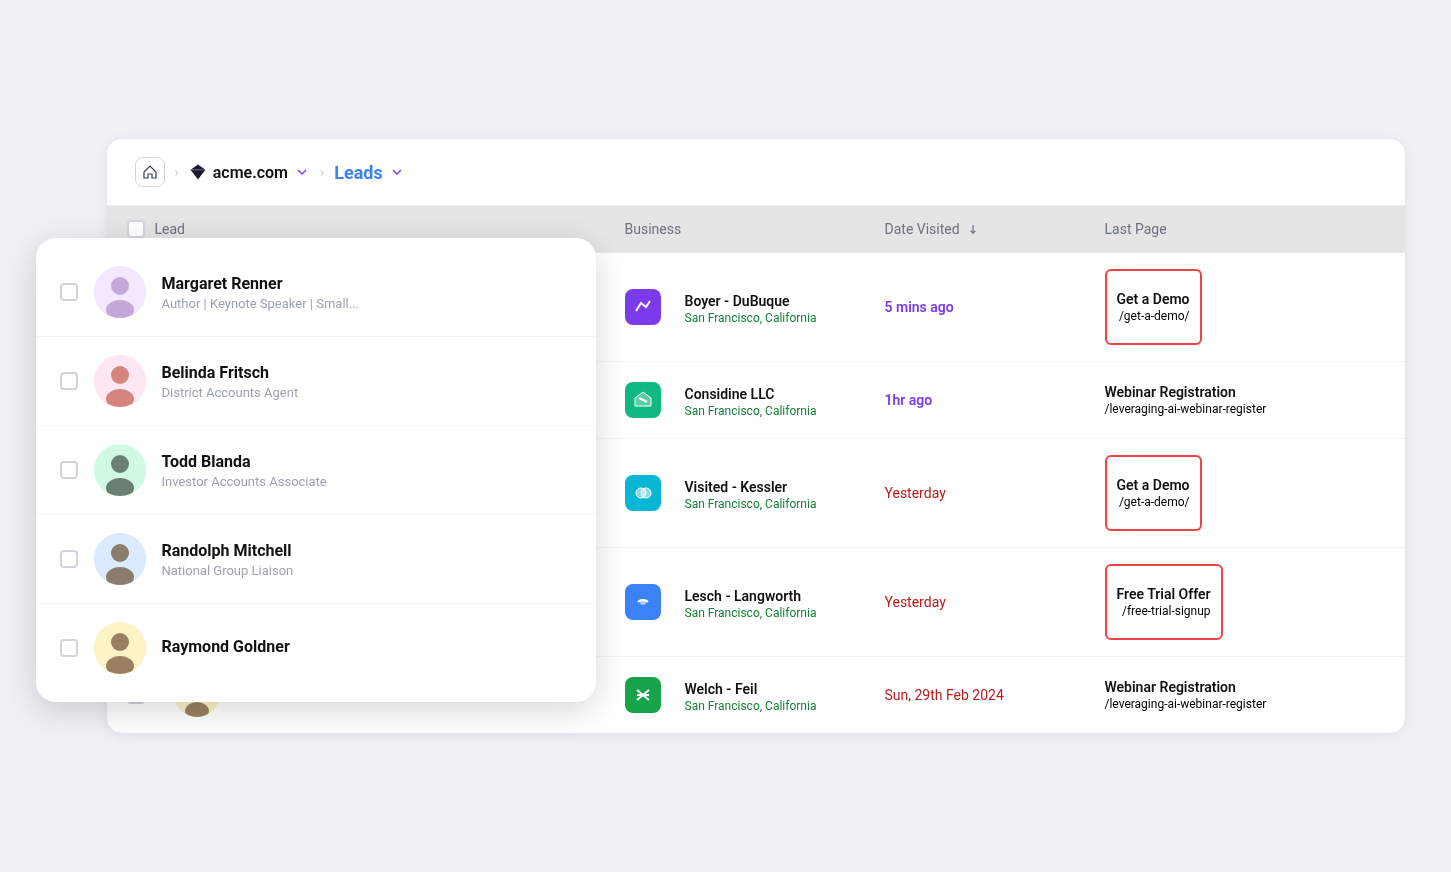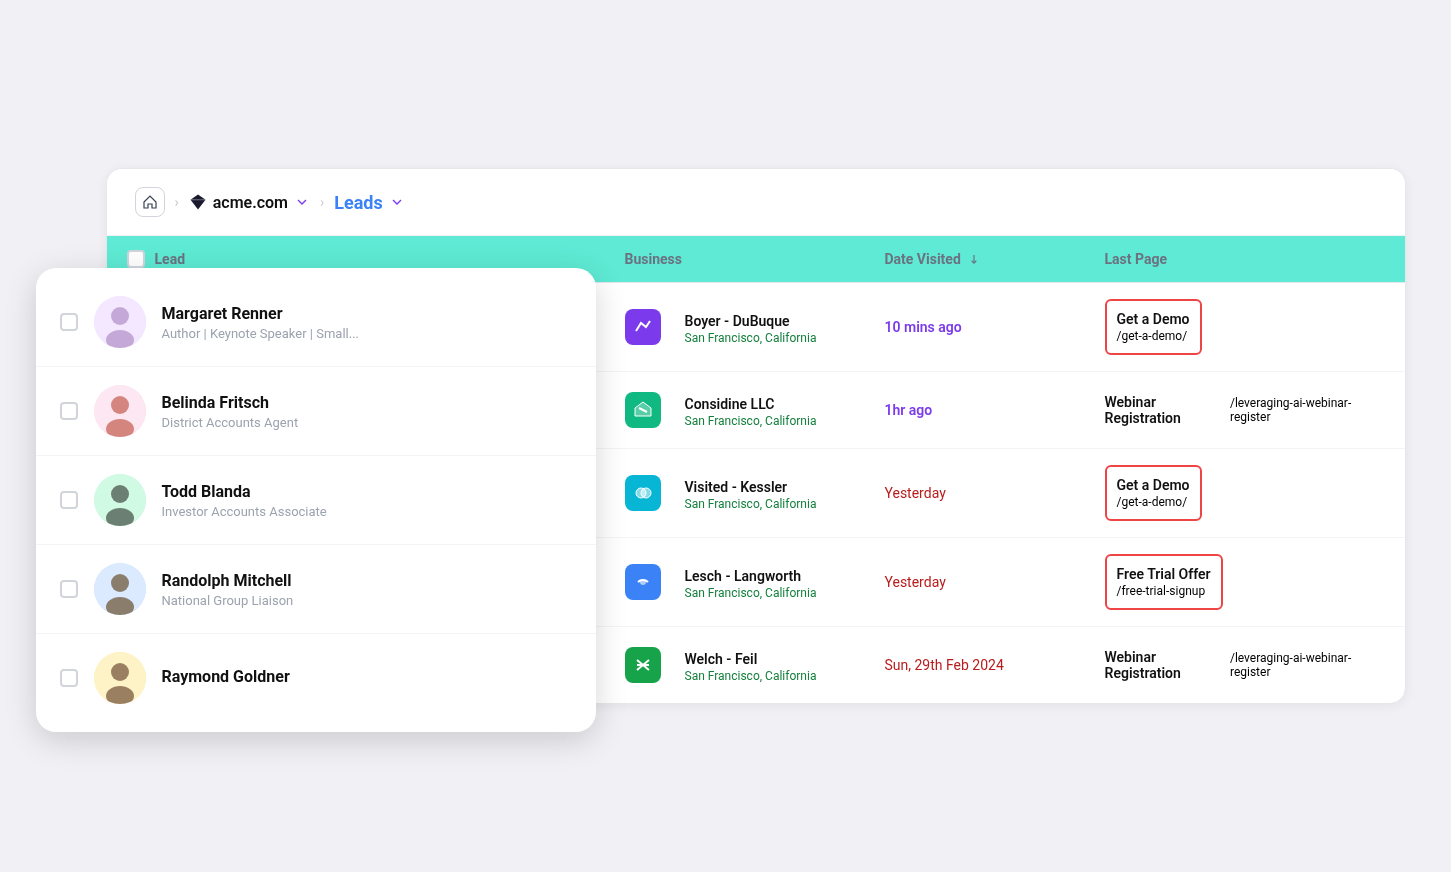--- a/index.html
+++ b/index.html
@@ -89,25 +89,25 @@
       font-size: 18px;
       color: #3b82f6;
       cursor: pointer;
     }
 
     
     .table-header {
       display: grid;
       grid-template-columns: 48px 1fr 260px 220px 280px;
       padding: 14px 20px;
-      background: #5eead4;
+      background: #e5e5e5;
       border-bottom: 1px solid #e5e7eb;
       color: #6b7280;
       font-size: 14px;
-      font-weight: 700;
+      font-weight: 400;
     }
     .table-header .col-lead {
       display: flex;
       align-items: center;
       gap: 10px;
     }
     .col-business, .col-date, .col-page {
       display: flex;
       align-items: center;
       gap: 6px;
@@ -198,39 +198,40 @@
     .date-cell {
       font-size: 14px;
       color: #b91c1c;
     }
     .date-cell.hot {
       color: #7c3aed;
       font-weight: 600;
     }
     .page-cell {
       display: flex;
-      flex-direction: row;
+      flex-direction: column;
     }
     .page-cell .page-name {
       font-weight: 600;
       font-size: 14px;
       color: #111;
     }
     .page-cell .page-path {
       font-size: 12px;
       color: #000000;
       margin-top: 2px;
     }
     .page-cell.highlighted {
       border: 2px solid #ef4444;
       border-radius: 6px;
-      padding: 10px 10px;
+      padding: 20px 10px;
       display: inline-flex;
       flex-direction: column;
       width: fit-content;
+      text-align: right;
     }
 
     
     .floating-panel {
       position: absolute;
       top: 110px;
       left: 0;
       width: 560px;
       background: #fff;
       border-radius: 20px;
@@ -455,21 +456,21 @@
         <div class="biz-logo biz-boyer">
           <svg width="20" height="20" viewBox="0 0 20 20" fill="white">
             <path d="M3 14L8 6L13 10L17 4" stroke="white" stroke-width="2" fill="none"></path>
           </svg>
         </div>
         <div class="biz-info">
           <div class="biz-name">Boyer - DuBuque</div>
           <div class="biz-loc">San Francisco, California</div>
         </div>
       </div>
-      <div class="date-cell hot">10 mins ago</div>
+      <div class="date-cell hot">5 mins ago</div>
       <div class="page-cell highlighted">
         <span class="page-name">Get a Demo</span>
         <span class="page-path">/get-a-demo/</span>
       </div>
     </div>
 
     <div class="table-row">
       <div class="checkbox"></div>
       <div class="lead-cell">
         <div class="lead-avatar avatar-belinda">

